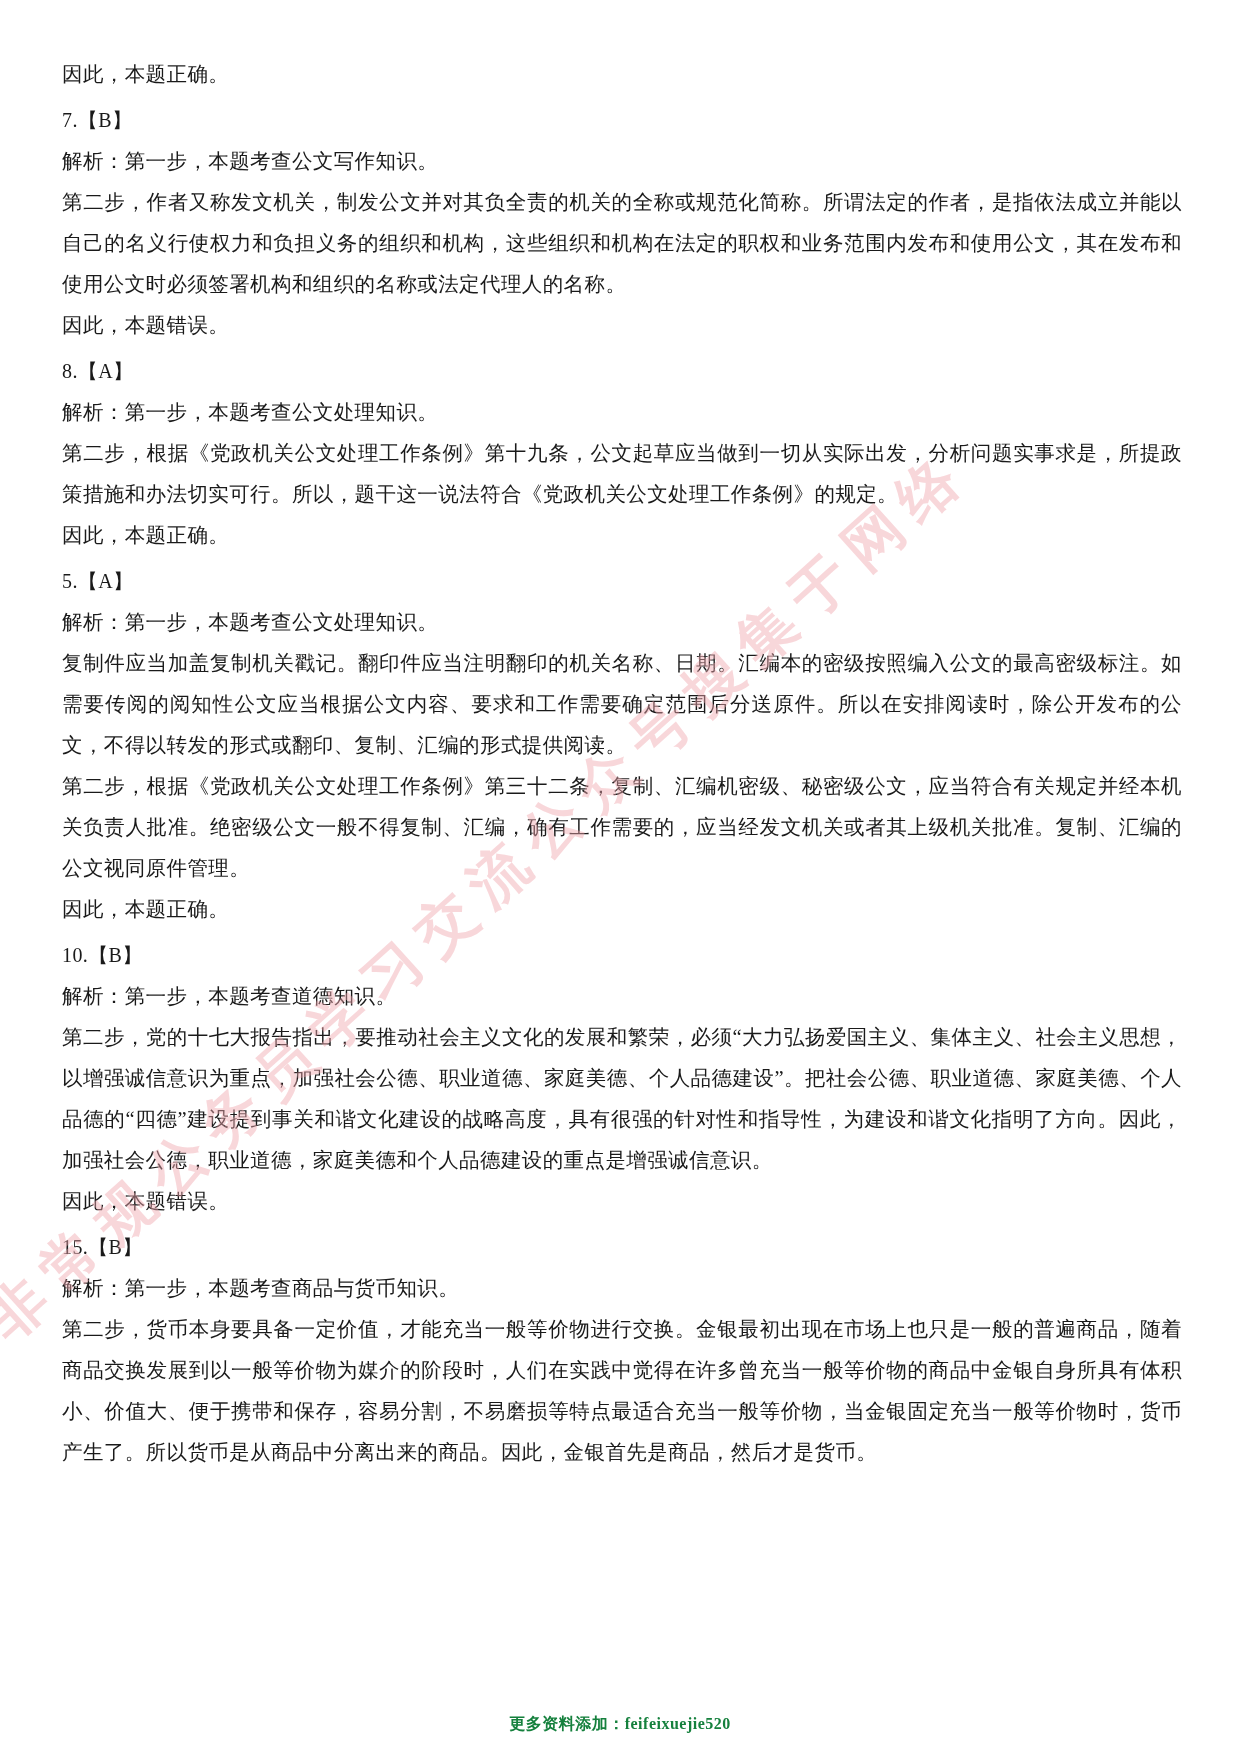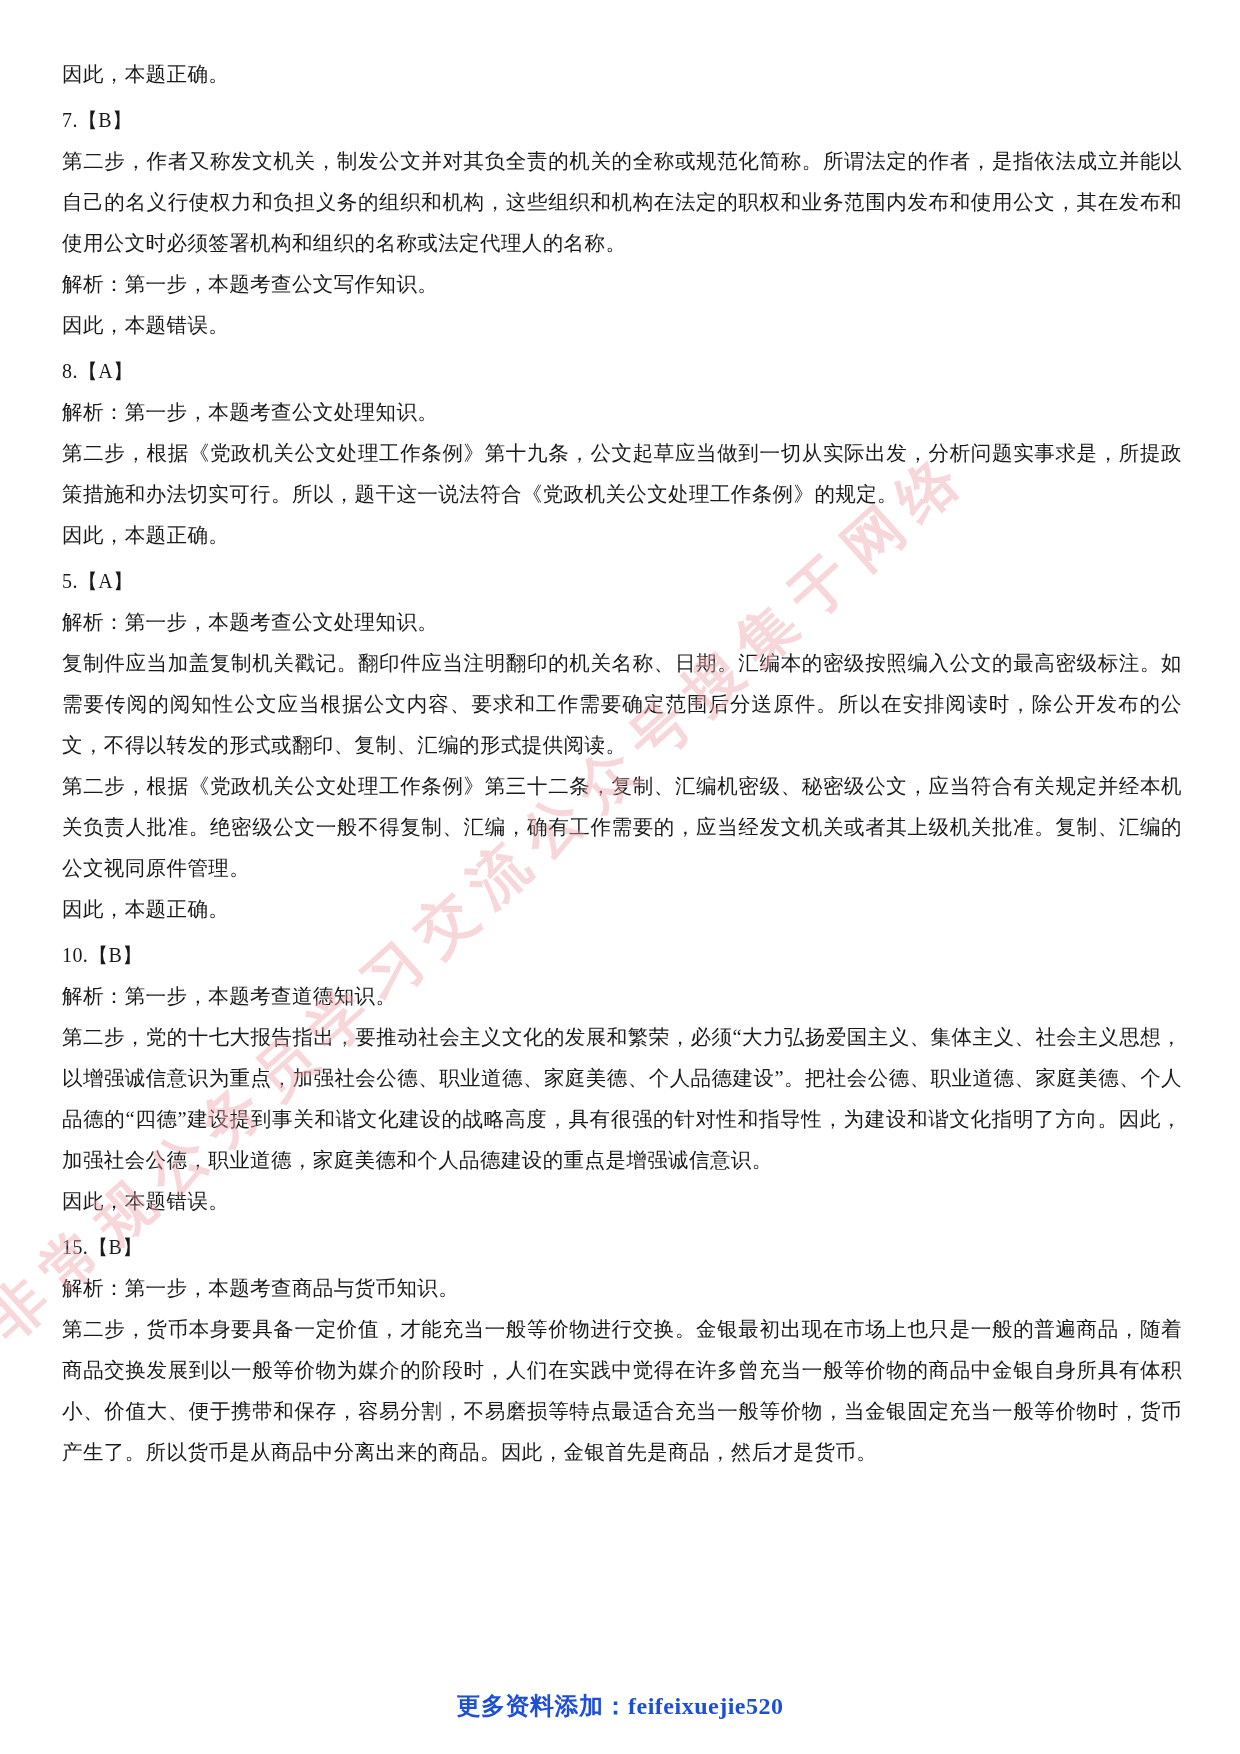--- a/index.html
+++ b/index.html
@@ -81,24 +81,25 @@
   #footer {
     position: absolute;
     left: 0;
     right: 0;
     top: 1690px;
     text-align: center;
     z-index: 2;
   }
   #footer .footer-line {
     display: inline-block;
-    font-size: 24px;
+    font-size: 16px;
     font-weight: 700;
-    color: #1d4ed8;
+    color: #15803d;
     letter-spacing: 0.5px;
+    margin-top: 24px;
   }
   #footer .footer-handle {
     font-family: "Liberation Serif", "DejaVu Serif", serif;
     font-weight: 700;
   }
 </style>
 </head>
 <body>
 
 <div id="page">
@@ -109,22 +110,22 @@
 
   <div id="doc-body">
 
     <div class="block">
       <p class="para para-just">因此，本题正确。</p>
     </div>
     <div class="spacer-sm"></div>
 
     <div class="block">
       <p class="q-head">7.【B】</p>
+      <p class="para para-just">解析：第一步，本题考查公文写作知识。</p>
       <p class="para para-just">第二步，作者又称发文机关，制发公文并对其负全责的机关的全称或规范化简称。所谓法定的作者，是指依法成立并能以自己的名义行使权力和负担义务的组织和机构，这些组织和机构在法定的职权和业务范围内发布和使用公文，其在发布和使用公文时必须签署机构和组织的名称或法定代理人的名称。</p>
-      <p class="para para-just">解析：第一步，本题考查公文写作知识。</p>
       <p class="para para-just">因此，本题错误。</p>
     </div>
     <div class="spacer-sm"></div>
 
     <div class="block">
       <p class="q-head">8.【A】</p>
       <p class="para para-just">解析：第一步，本题考查公文处理知识。</p>
       <p class="para para-just">第二步，根据《党政机关公文处理工作条例》第十九条，公文起草应当做到一切从实际出发，分析问题实事求是，所提政策措施和办法切实可行。所以，题干这一说法符合《党政机关公文处理工作条例》的规定。</p>
       <p class="para para-just">因此，本题正确。</p>
     </div>

